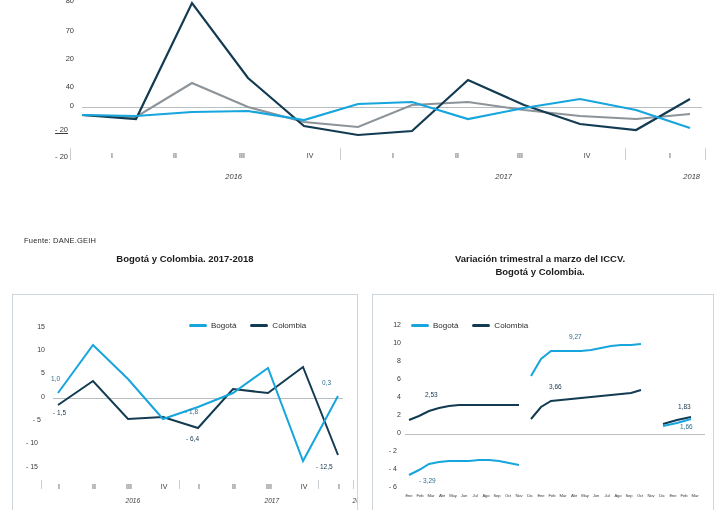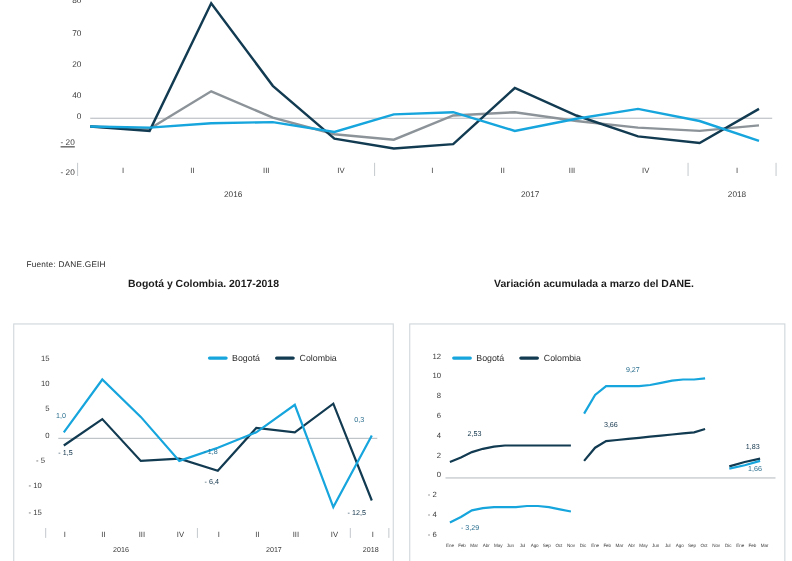--- a/index.html
+++ b/index.html
@@ -45,22 +45,23 @@
     position: absolute;
     font-size: 7px;
     color: #3a3a3a;
     text-align: center;
     width: 40px;
   }
   .x-year {
     position: absolute;
     font-size: 7.5px;
     color: #3a3a3a;
-    text-align: center;
+    text-align: right;
     width: 60px;
+    font-style: italic;
   }
   .x-sep {
     position: absolute;
     width: 1px;
     background: #c9ced2;
   }
   .fuente {
     position: absolute;
     left: 24px;
     top: 236px;
@@ -213,21 +214,22 @@
     <div class="x-year" style="left:640px; top:172px;">2018</div>
   </div>
 
   <div class="fuente">Fuente: DANE.GEIH</div>
 
   <div class="bottom-titles">
     <div class="chart-title title-left">
       <div>Bogotá y Colombia. 2017-2018</div>
     </div>
     <div class="chart-title title-right">
-      <div>Variación acumulada a marzo del DANE.</div>
+      <div>Variación trimestral a marzo del ICCV.</div>
+      <div>Bogotá y Colombia.</div>
     </div>
   </div>
 
   <div class="panel panel-left">
 
     <div class="legend" style="left:176px; top:26px;">
       <span class="item">
         <span class="swatch" style="background:#16a5dc;"></span>
         <span>Bogotá</span>
       </span>

